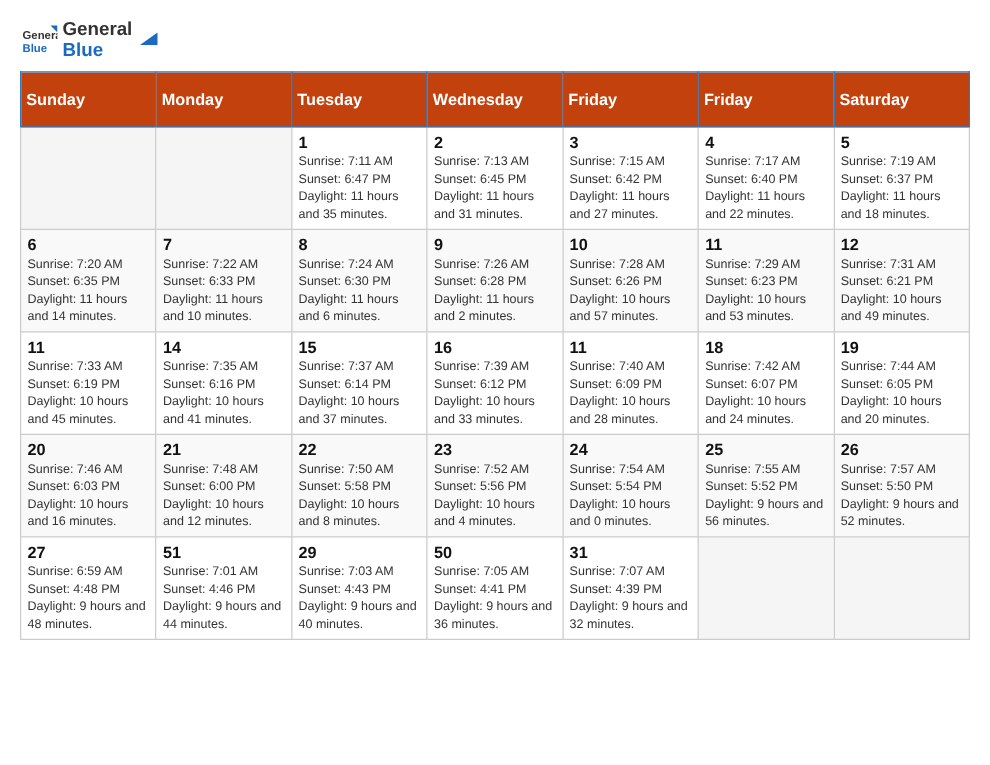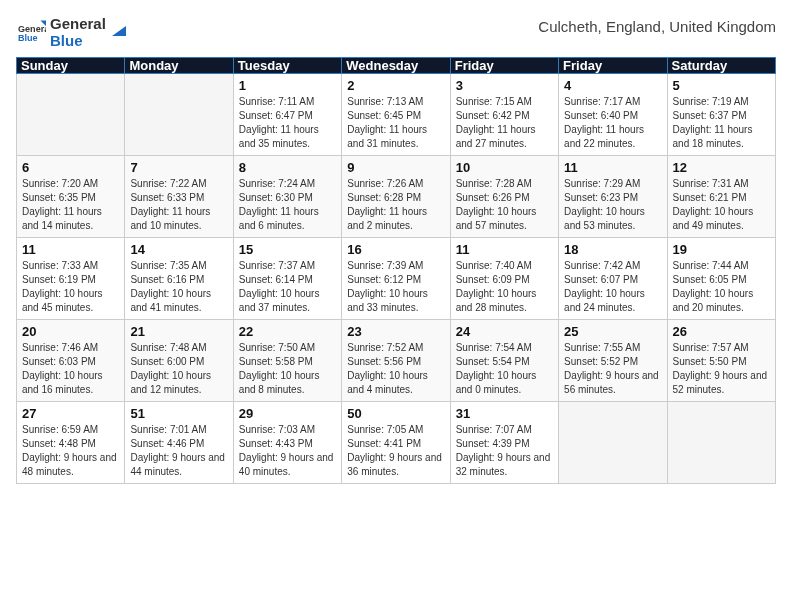--- a/index.html
+++ b/index.html
@@ -38,23 +38,23 @@
       font-size: 15px;
       color: #444;
       margin-top: 2px;
     }
     .calendar {
       width: 100%;
       border-collapse: collapse;
       font-size: 11px;
     }
     .calendar th {
-      background: #0f172a;
+      background: #c2410c;
       color: #fff;
-      padding: 0 4px;
+      padding: 14px 4px;
       text-align: left;
       font-size: 13px;
       font-weight: bold;
       border: 1px solid #2e7abf;
     }
     .calendar td {
       border: 1px solid #ccc;
       vertical-align: top;
       padding: 4px 5px;
       width: 108px;
@@ -94,21 +94,20 @@
     </svg>
     <div style="margin-left:4px;">
       <div style="font-size:15px; font-weight:bold; color:#333; line-height:1.1;">General</div>
       <div style="font-size:15px; font-weight:bold; color:#1a6bbf; line-height:1.1;">Blue</div>
     </div>
     <svg width="22" height="22" viewBox="0 0 22 22" style="margin-left:2px; margin-top:-8px;">
       <polygon points="4,18 18,8 18,18" fill="#1a6bbf"></polygon>
     </svg>
   </div>
   <div class="title-block">
-    <div class="subtitle">Culcheth, England, United Kingdom</div>
   </div>
 </div>
 
 <table class="calendar">
   <thead>
     <tr>
       <th>Sunday</th>
       <th>Monday</th>
       <th>Tuesday</th>
       <th>Wednesday</th>

